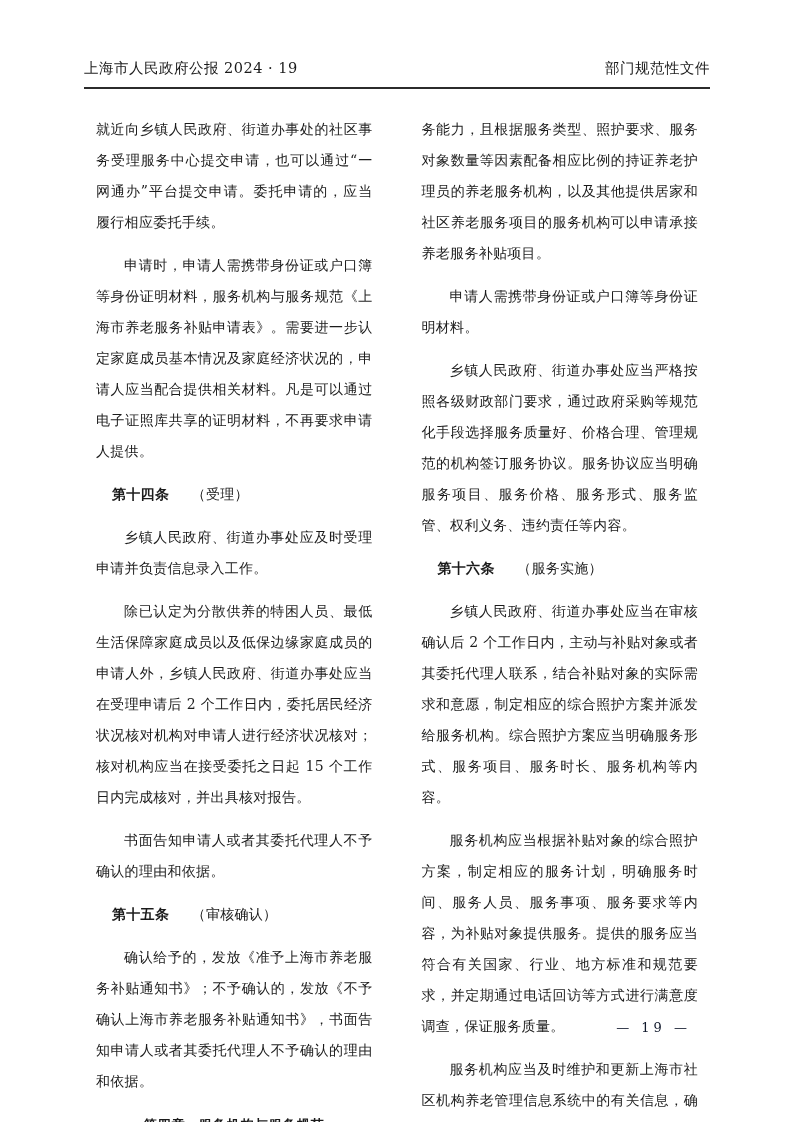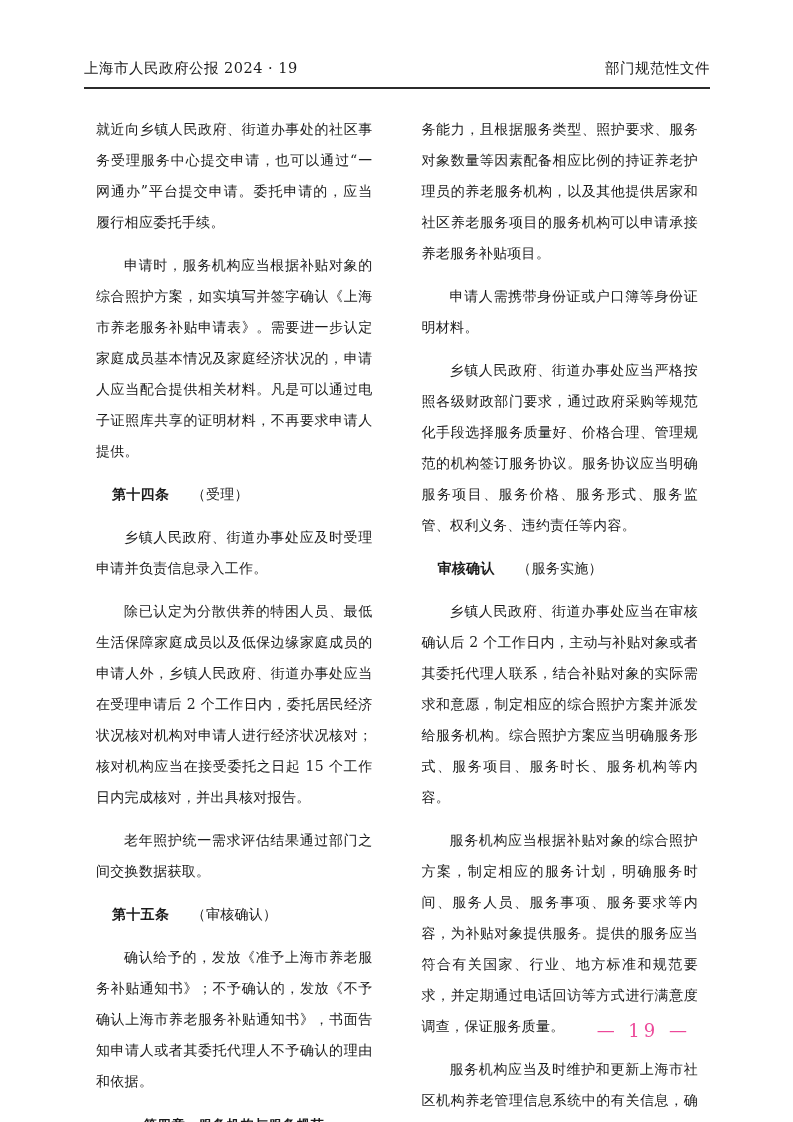--- a/index.html
+++ b/index.html
@@ -53,58 +53,58 @@
     font-weight: bold;
     text-align: center;
     text-indent: 0;
     letter-spacing: 1px;
   }
   .chapter .chapter-no { margin-right: 1em; }
   .page-footer {
     position: absolute;
     top: 1020px;
     right: 102px;
-    font-size: 18px;
+    font-size: 13px;
     letter-spacing: 4px;
-    color: #ec4899;
+    color: #0f172a;
     margin-left: 38px;
   }
 </style>
 </head>
 <body>
 
 <div class="page">
 
   <header class="page-header">
     <span>上海市人民政府公报 2024 · 19</span>
     <span>部门规范性文件</span>
   </header>
   <hr class="header-rule">
 
   <main class="columns">
 
     <section class="col">
       <p class="para no-indent">就近向乡镇人民政府、街道办事处的社区事务受理服务中心提交申请，也可以通过“一网通办”平台提交申请。委托申请的，应当履行相应委托手续。</p>
-      <p class="para">申请时，服务机构应当根据补贴对象的综合照护方案，如实填写并签字确认《上海市养老服务补贴申请表》。需要进一步认定家庭成员基本情况及家庭经济状况的，申请人应当配合提供相关材料。凡是可以通过电子证照库共享的证明材料，不再要求申请人提供。</p>
+      <p class="para">申请时，申请人需携带身份证或户口簿等身份证明材料，服务机构与服务规范《上海市养老服务补贴申请表》。需要进一步认定家庭成员基本情况及家庭经济状况的，申请人应当配合提供相关材料。凡是可以通过电子证照库共享的证明材料，不再要求申请人提供。</p>
       <p class="article-head"><span class="term">第十四条</span><span>（受理）</span></p>
       <p class="para">乡镇人民政府、街道办事处应及时受理申请并负责信息录入工作。</p>
       <p class="para">除已认定为分散供养的特困人员、最低生活保障家庭成员以及低保边缘家庭成员的申请人外，乡镇人民政府、街道办事处应当在受理申请后 2 个工作日内，委托居民经济状况核对机构对申请人进行经济状况核对；核对机构应当在接受委托之日起 15 个工作日内完成核对，并出具核对报告。</p>
-      <p class="para">老年照护统一需求评估结果通过部门之间交换数据获取。</p>
+      <p class="para">书面告知申请人或者其委托代理人不予确认的理由和依据。</p>
       <p class="article-head"><span class="term">第十五条</span><span>（审核确认）</span></p>
       <p class="para">确认给予的，发放《准予上海市养老服务补贴通知书》；不予确认的，发放《不予确认上海市养老服务补贴通知书》，书面告知申请人或者其委托代理人不予确认的理由和依据。</p>
       <h2 class="chapter"><span class="chapter-no">第四章</span><span>服务机构与服务规范</span></h2>
       <p class="article-head"><span class="term">第十六条</span><span>（服务机构条件）</span></p>
 
     </section>
 
     <section class="col">
       <p class="para no-indent">务能力，且根据服务类型、照护要求、服务对象数量等因素配备相应比例的持证养老护理员的养老服务机构，以及其他提供居家和社区养老服务项目的服务机构可以申请承接养老服务补贴项目。</p>
       <p class="para">申请人需携带身份证或户口簿等身份证明材料。</p>
       <p class="para">乡镇人民政府、街道办事处应当严格按照各级财政部门要求，通过政府采购等规范化手段选择服务质量好、价格合理、管理规范的机构签订服务协议。服务协议应当明确服务项目、服务价格、服务形式、服务监管、权利义务、违约责任等内容。</p>
-      <p class="article-head"><span class="term">审核确认</span><span>（服务实施）</span></p>
+      <p class="article-head"><span class="term">第十六条</span><span>（服务实施）</span></p>
       <p class="para">乡镇人民政府、街道办事处应当在审核确认后 2 个工作日内，主动与补贴对象或者其委托代理人联系，结合补贴对象的实际需求和意愿，制定相应的综合照护方案并派发给服务机构。综合照护方案应当明确服务形式、服务项目、服务时长、服务机构等内容。</p>
       <p class="para">服务机构应当根据补贴对象的综合照护方案，制定相应的服务计划，明确服务时间、服务人员、服务事项、服务要求等内容，为补贴对象提供服务。提供的服务应当符合有关国家、行业、地方标准和规范要求，并定期通过电话回访等方式进行满意度调查，保证服务质量。</p>
       <p class="para">服务机构应当及时维护和更新上海市社区机构养老管理信息系统中的有关信息，确保相关数据全面、准确，并自行承担因更新维护数据不及时不准确而造成的资金无法准确结算等相应不利后果。</p>
       <p class="article-head"><span class="term">第十九条</span><span>（服务变更与暂停）</span></p>
 
     </section>
 
   </main>
 
   <footer class="page-footer">

